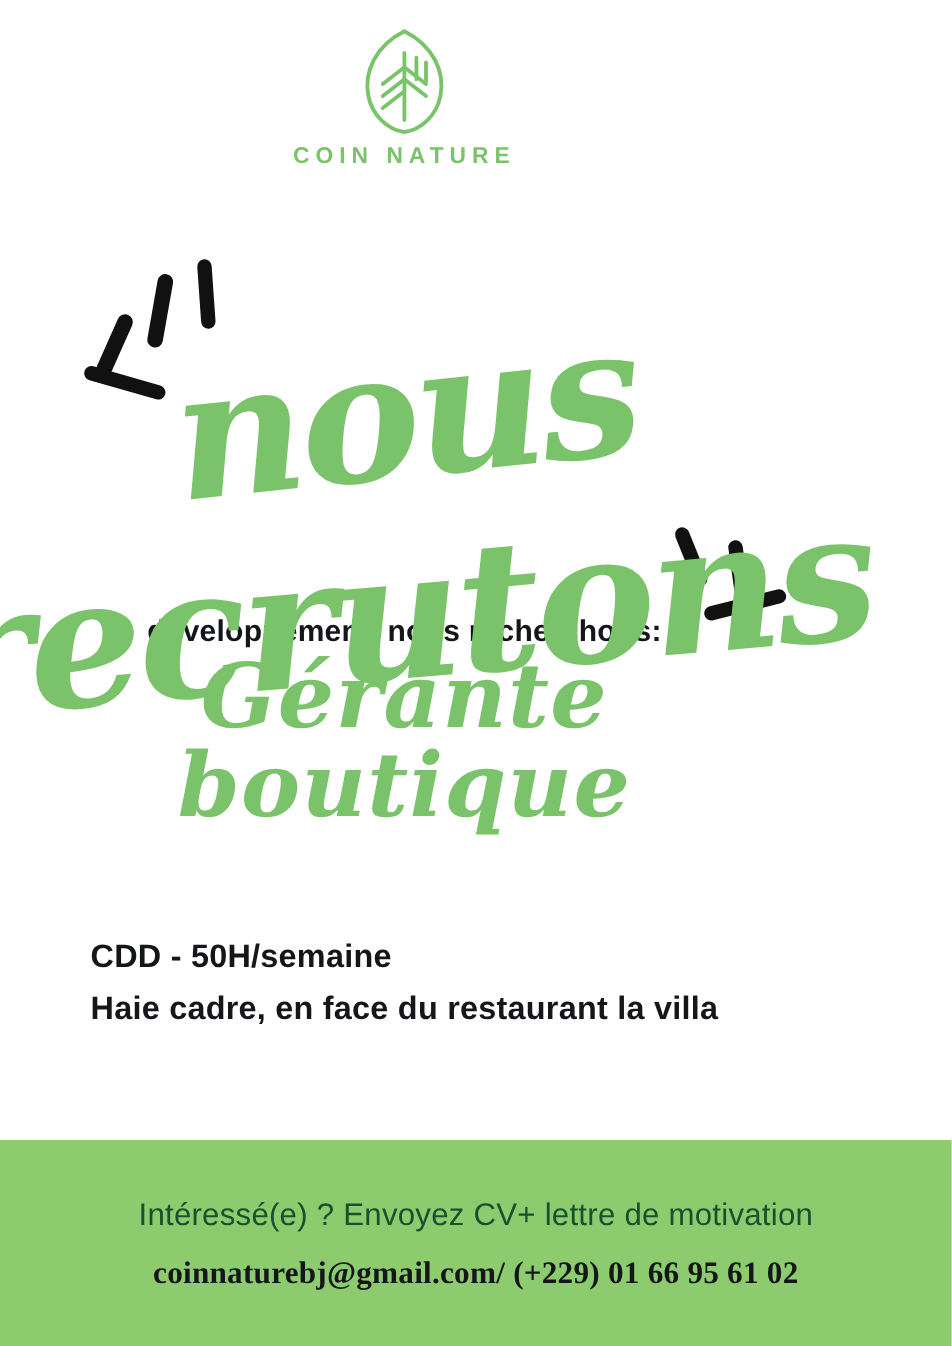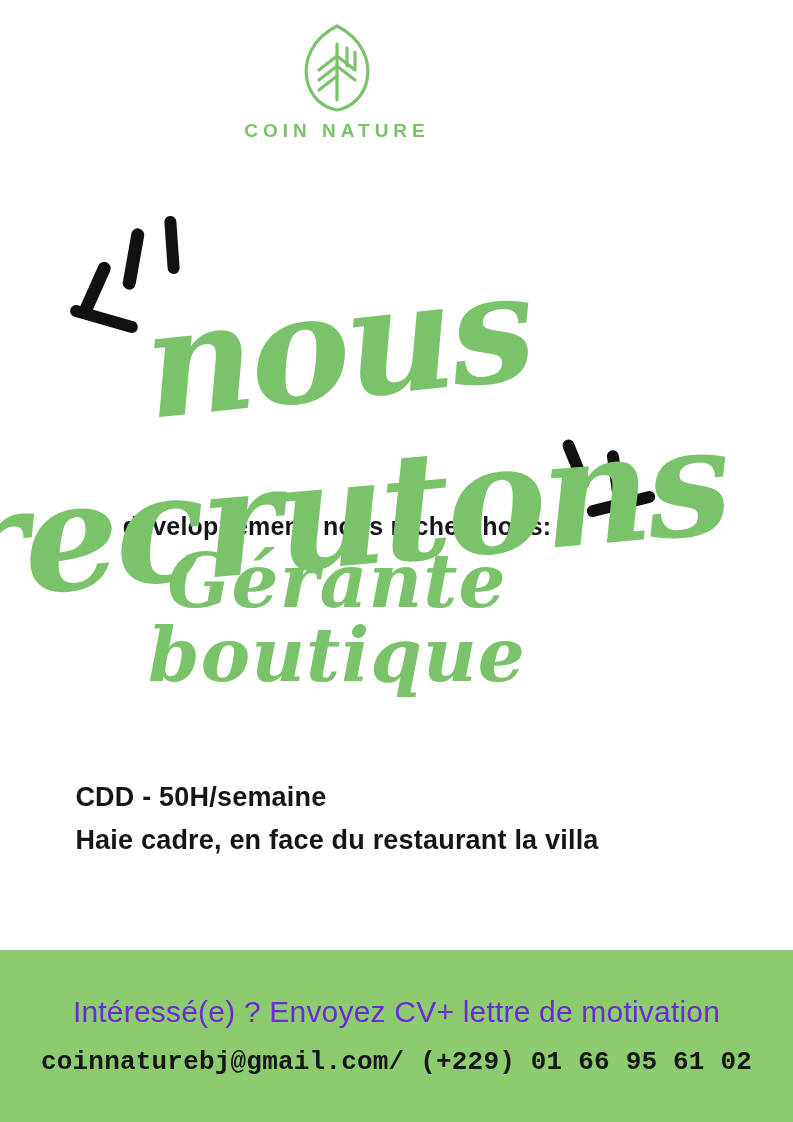--- a/index.html
+++ b/index.html
@@ -134,31 +134,31 @@
     bottom: 0;
     width: 793px;
     height: 172px;
     background: #8ccb6e;
     display: flex;
     flex-direction: column;
     align-items: center;
     justify-content: center;
   }
   .footer-line1 {
-    color: #6d28d9;
-    font-family: "Liberation Sans", sans-serif;
-    font-size: 30px;
+    color: #14532d;
+    font-family: "Liberation Sans", sans-serif;
+    font-size: 26px;
     font-weight: 400;
     letter-spacing: 0.2px;
     text-align: center;
   }
   .footer-line2 {
     margin-top: 18px;
     color: #15161a;
-    font-family: Liberation Mono, monospace;
+    font-family: Liberation Serif, serif;
     font-size: 26px;
     font-weight: 700;
     letter-spacing: 0.2px;
     text-align: left;
   }
 </style>
 </head>
 <body>
 
 <div class="poster">

